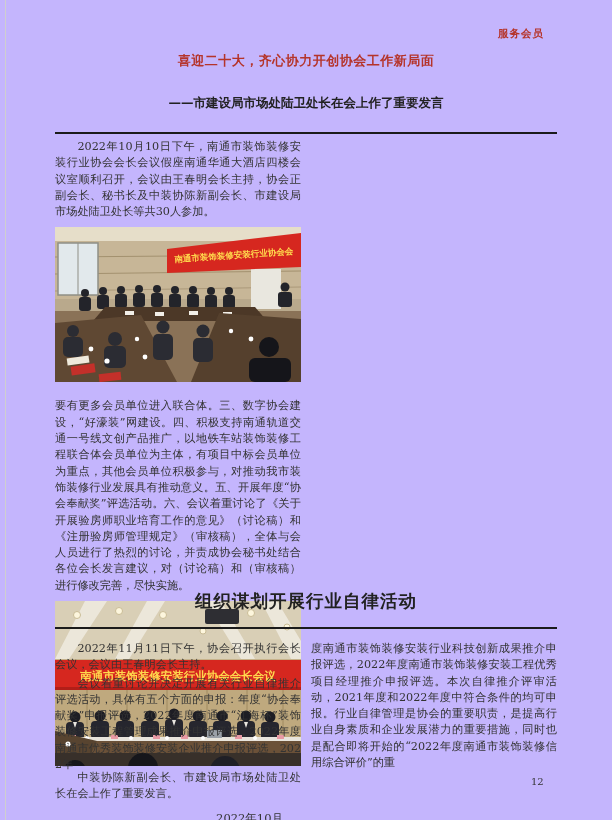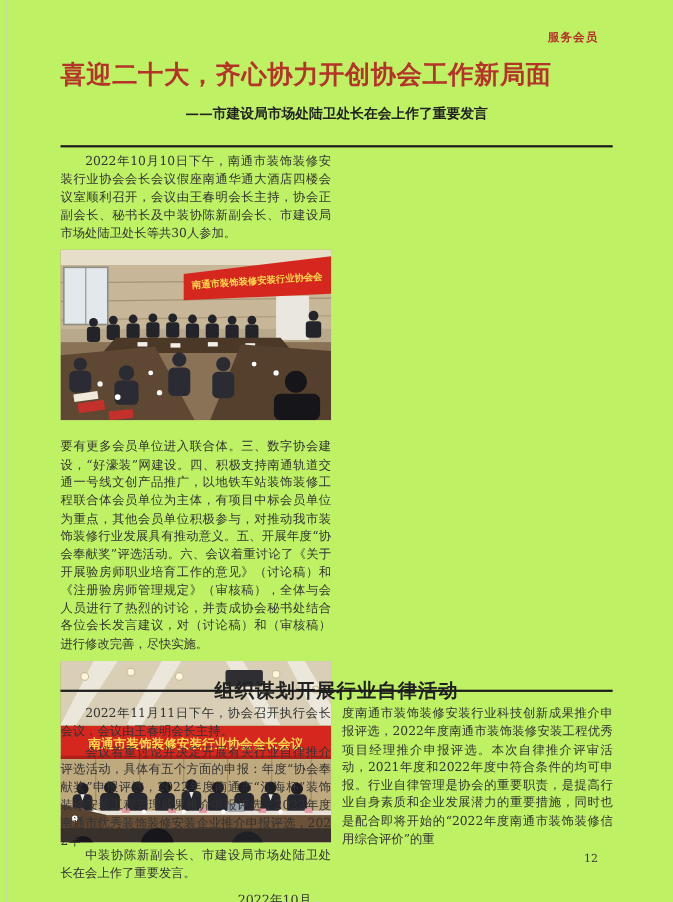--- a/index.html
+++ b/index.html
@@ -1,37 +1,38 @@
 <!DOCTYPE html>
 <html><head>
 <meta charset="utf-8">
 <style>
   * { margin: 0; padding: 0; box-sizing: border-box; }
   html,body { background: #e9e9e9; }
   .page {
     position: relative;
     width: 612px; height: 820px;
     margin: 0 auto;
-    background: #bef264;
+    background: #c4b5fd;
     font-family: "DejaVu Serif", "Liberation Serif", serif;
     color: #333;
     overflow: hidden;
   }
   .page-edge {
     position: absolute; left: 5px; top: 0; width: 1px; height: 100%;
     background: #cfcfcf;
   }
   .section-tag {
     position: absolute; top: 27px; right: 68px;
     font-size: 10.5px; font-weight: bold; color: #b5342a;
     letter-spacing: 1px;
   }
   .a1-title {
     position: absolute; top: 52px; left: 55px; width: 502px;
-    font-size: 23px; font-weight: bold; color: #b5342a;
+    text-align: center;
+    font-size: 13px; font-weight: bold; color: #b5342a;
     letter-spacing: 0.5px;
   }
   .a1-subtitle {
     position: absolute; top: 95px; left: 55px; width: 502px;
     text-align: center;
     font-size: 12.5px; font-weight: bold; color: #222;
   }
   .rule { position: absolute; left: 55px; width: 502px; background: #1b1b1b; }
   .rule1 { top: 132px; height: 2px; }
   .rule2 { top: 627px; height: 2px; }
@@ -48,21 +49,21 @@
   .photo { width: 246px; overflow: hidden; background: #c0b08e; }
   .photo1 { height: 155px; margin: 7px 0 6px 0; }
   .photo2 { height: 165px; margin: 7px 0 4px 0; }
   .photo svg { display: block; width: 100%; height: 100%; }
   .caption { margin-top: 2px; }
   .a1-date {
     margin-top: 8px; padding-right: 18px;
     text-align: right; font-size: 11.5px; color: #333;
   }
   .a2-title {
-    position: absolute; top: 616px; left: 55px; width: 502px;
+    position: absolute; top: 589px; left: 55px; width: 502px;
     text-align: center;
     font-size: 17.5px; font-weight: bold; color: #222;
     letter-spacing: 1px;
   }
   .a2-cols .para + .para { margin-top: 2px; }
   .page-number {
     position: absolute; top: 776px; left: 531px;
     font-size: 10px; color: #333;
   }
   .banner-text { font-weight: bold; }

